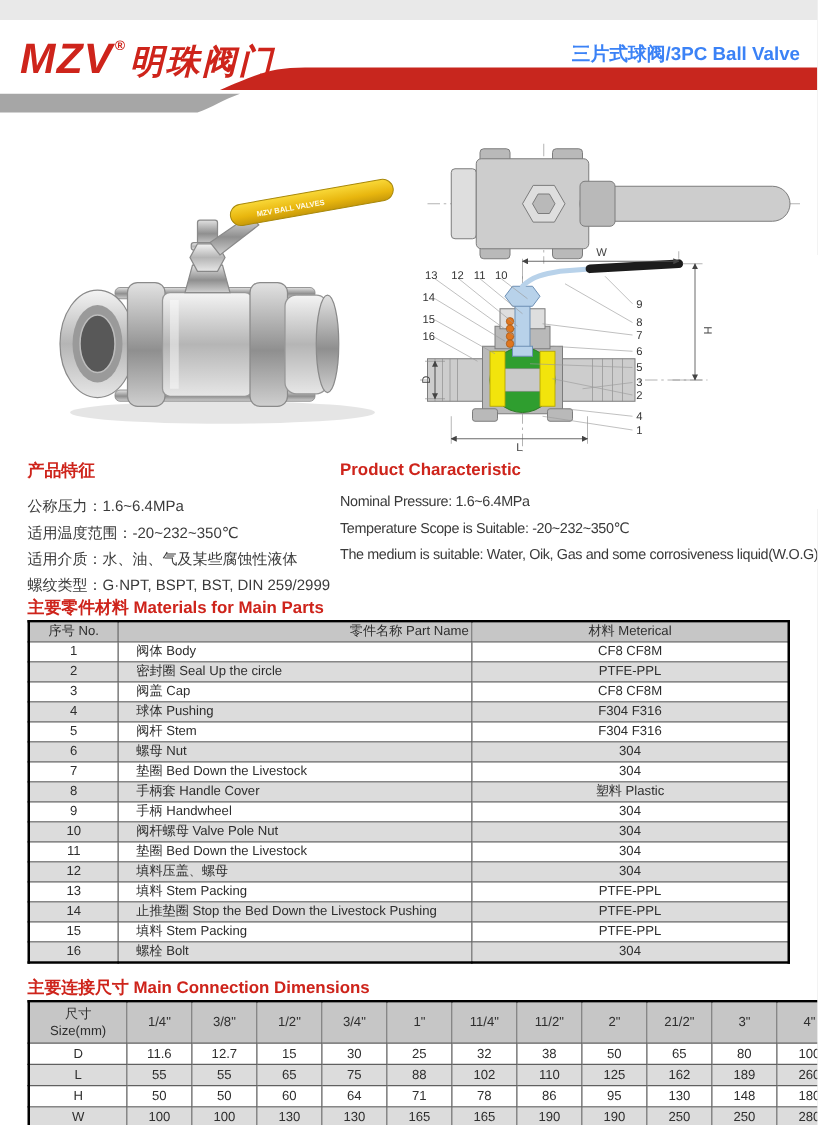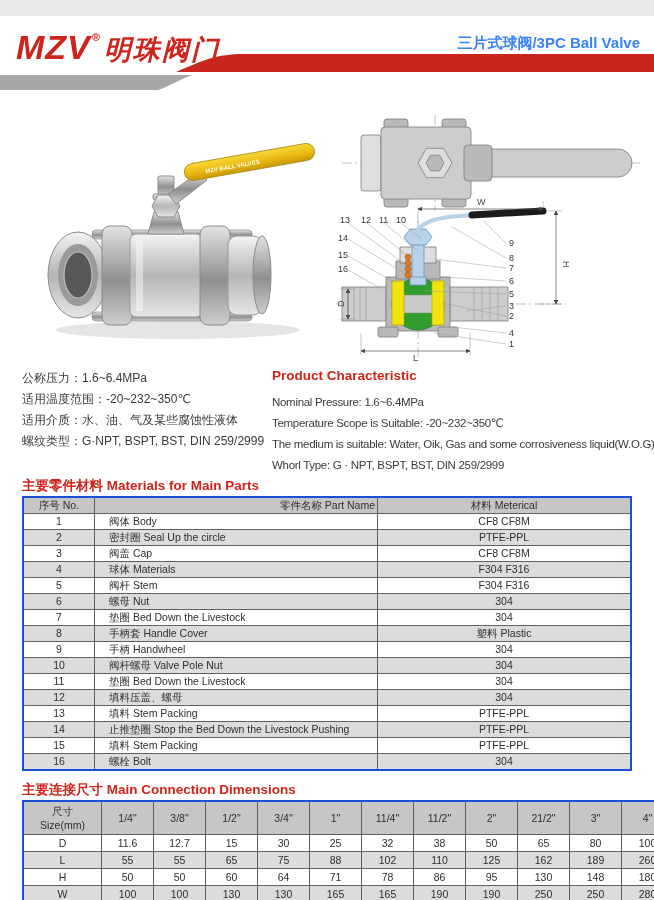--- a/index.html
+++ b/index.html
@@ -26,21 +26,21 @@
   .spec-title { color:var(--brand-red); font-weight:bold; font-size:13.5px; margin:0 0 9px 0; }
   .spec-line { font-size:12px; line-height:21px; color:#3a3a3a; white-space:nowrap; }
   .spec-en .spec-line { font-size:11.5px; letter-spacing:-0.3px; }
   
   .section-title { position:absolute; left:22px; color:var(--brand-red);
     font-weight:bold; font-size:13.5px; white-space:nowrap; }
   #materials-title { top:461px; }
   #dims-title { top:765px; }
   
   table.data { position:absolute; left:22px; border-collapse:collapse;
-    table-layout:fixed; width:610px; border:2px solid #1d4ed8;
+    table-layout:fixed; width:610px; border:2px solid #000000;
     font-size:10.5px; color:#2e2e2e; }
   table.data th, table.data td { border:1px solid #606060; padding:0 2px;
     text-align:center; height:15px; line-height:13px; font-weight:normal;
     overflow:hidden; white-space:nowrap; }
   table.data thead th { background:var(--table-header-gray); }
   table.data tr.shade td { background:var(--table-shade); }
   #materials-table { top:480px; }
   #materials-table .c-no  { width:66px; }
   #materials-table .c-name{ width:280px; text-align:left; padding-left:14px; }
   #materials-table .c-mat { width:248px; }
@@ -230,32 +230,32 @@
       <text class="callout" x="175" y="173">6</text>
       <text class="callout" x="175" y="186">5</text>
       <text class="callout" x="175" y="198">3</text>
       <text class="callout" x="175" y="208">2</text>
       <text class="callout" x="175" y="225">4</text>
       <text class="callout" x="175" y="236">1</text>
     </g>
   </svg>
 
   <div class="spec-cn">
+    <div class="spec-title">产品特征</div>
     <div class="spec-line">公称压力：1.6~6.4MPa</div>
     <div class="spec-line">适用温度范围：-20~232~350℃</div>
     <div class="spec-line">适用介质：水、油、气及某些腐蚀性液体</div>
     <div class="spec-line">螺纹类型：G·NPT, BSPT, BST, DIN 259/2999</div>
   </div>
 
   <div class="spec-en">
     <div class="spec-title">Product Characteristic</div>
     <div class="spec-line">Nominal Pressure: 1.6~6.4MPa</div>
     <div class="spec-line">Temperature Scope is Suitable: -20~232~350℃</div>
     <div class="spec-line">The medium is suitable: Water, Oik, Gas and some corrosiveness liquid(W.O.G)</div>
-    <div class="spec-line">Whorl Type: G · NPT, BSPT, BST, DIN 259/2999</div>
   </div>
 
   <div class="section-title" id="materials-title">主要零件材料 Materials for Main Parts</div>
   <table class="data" id="materials-table">
     <thead>
       <tr>
         <th class="c-no">序号 No.</th>
         <th class="c-name" style="text-align:right;padding-left:0">零件名称 Part Name</th>
         <th class="c-mat">材料 Meterical</th>
       </tr>
@@ -271,21 +271,21 @@
           <td class="c-name">密封圈 Seal Up the circle</td>
           <td class="c-mat">PTFE-PPL</td>
         </tr>
         <tr>
           <td class="c-no">3</td>
           <td class="c-name">阀盖 Cap</td>
           <td class="c-mat">CF8  CF8M</td>
         </tr>
         <tr class="shade">
           <td class="c-no">4</td>
-          <td class="c-name">球体 Materials</td>
+          <td class="c-name">球体 Pushing</td>
           <td class="c-mat">F304  F316</td>
         </tr>
         <tr>
           <td class="c-no">5</td>
           <td class="c-name">阀杆 Stem</td>
           <td class="c-mat">F304  F316</td>
         </tr>
         <tr class="shade">
           <td class="c-no">6</td>
           <td class="c-name">螺母 Nut</td>

